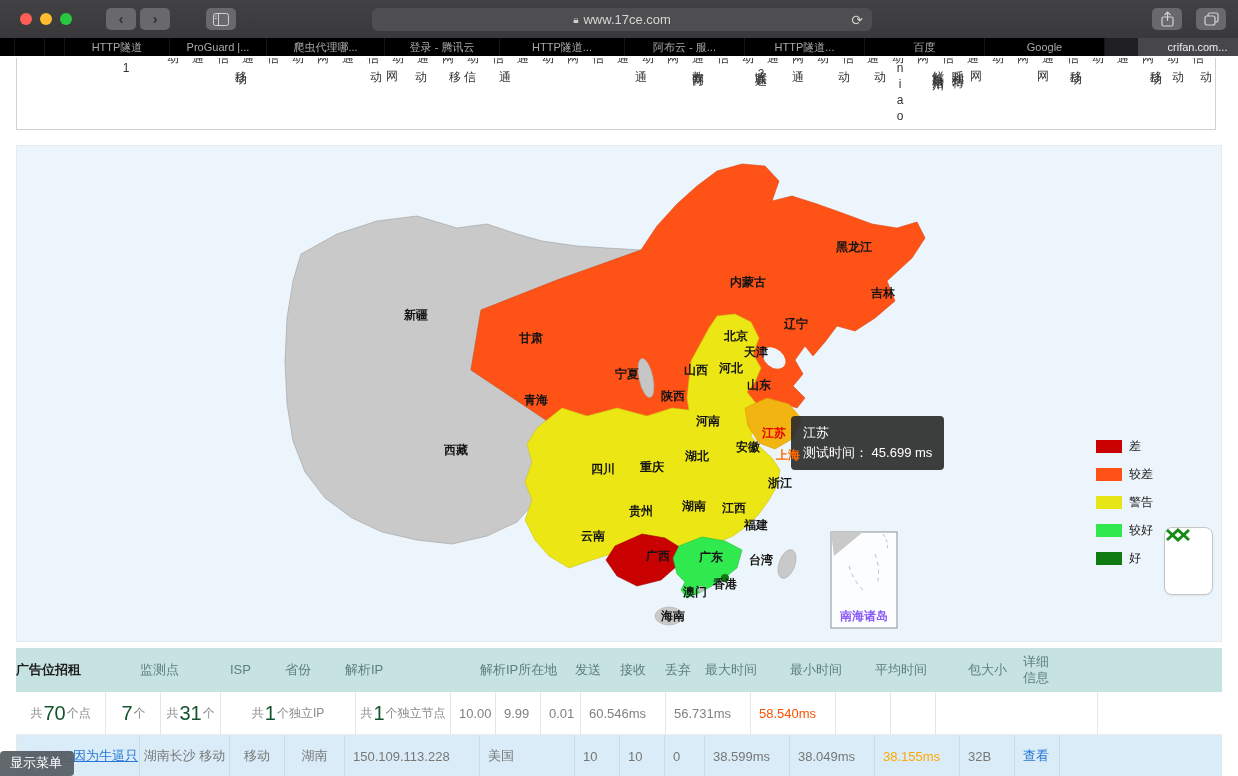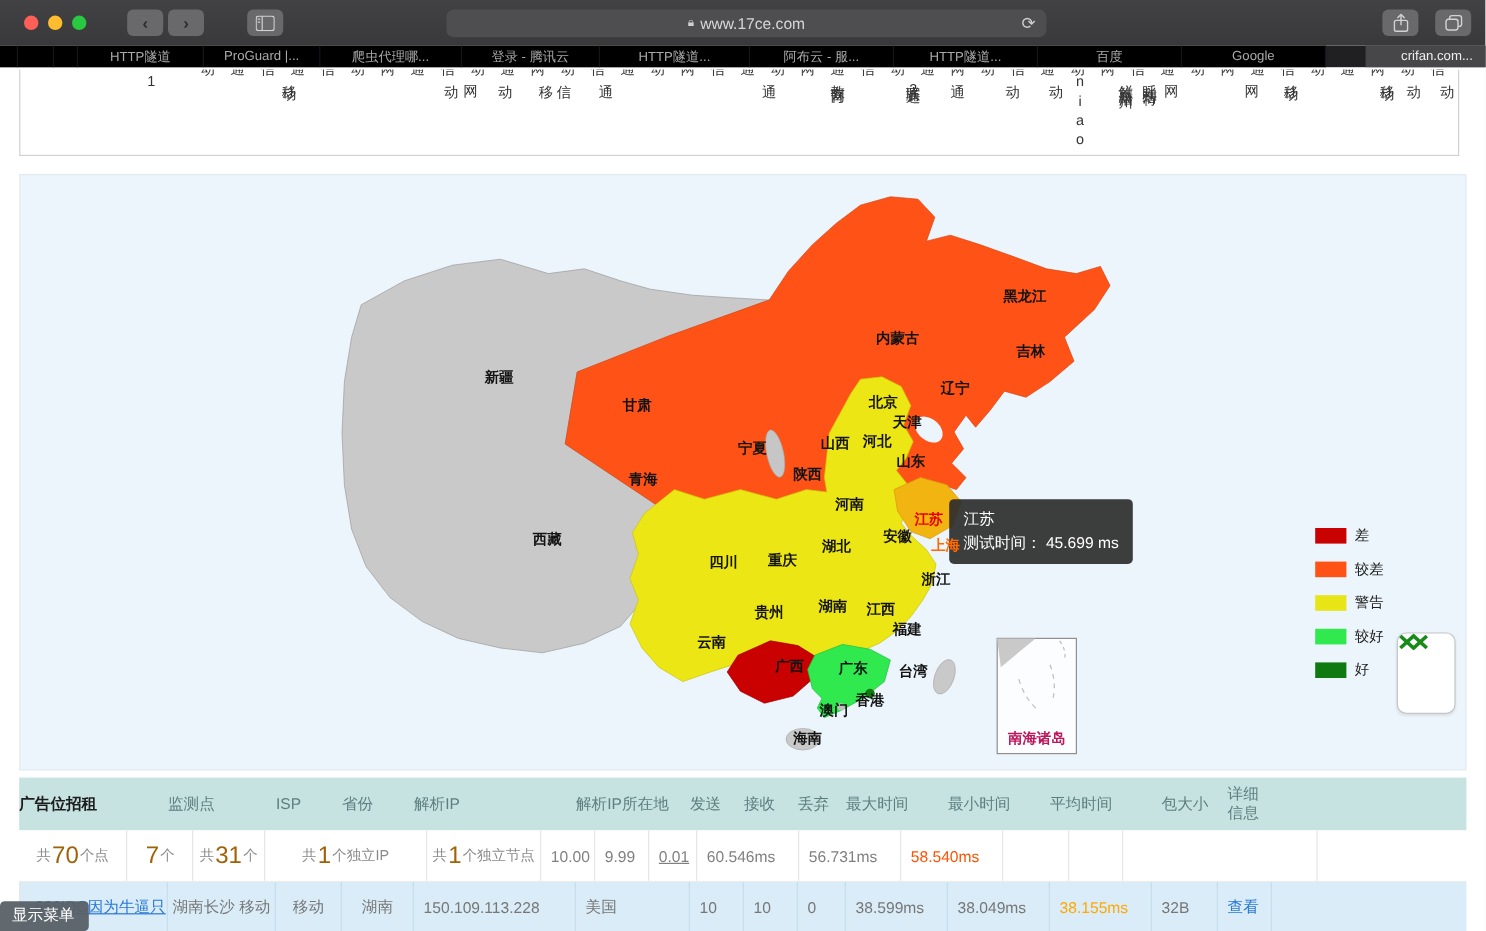--- a/index.html
+++ b/index.html
@@ -42,37 +42,37 @@
   .plabel{position:absolute;transform:translate(-50%,-50%);font-size:12px;font-weight:600;color:#141414;white-space:nowrap;}
   .map-tooltip{position:absolute;left:774px;top:270px;background:rgba(45,45,45,.92);color:#fff;
                border-radius:4px;padding:7px 12px;font-size:13px;line-height:1.55;white-space:nowrap;}
   .legend{position:absolute;left:1079px;top:292px;}
   .legend-row{display:flex;align-items:center;margin-bottom:11px;}
   .legend-swatch{width:26px;height:13px;margin-right:7px;}
   .legend-label{font-size:12px;color:#222;}
   .zoom-panel{position:absolute;left:1147px;top:381px;width:47px;height:66px;background:#fff;
               border:1px solid #c6c6c6;border-radius:8px;box-shadow:0 1px 2px rgba(0,0,0,.08);}
   .zoom-half{width:47px;height:33px;display:flex;align-items:center;justify-content:center;}
-  .inset-label{position:absolute;transform:translate(-50%,-50%);font-size:12px;font-weight:600;color:#be185d;}
+  .inset-label{position:absolute;transform:translate(-50%,-50%);font-size:12px;font-weight:600;color:#8b5cf6;}
 
   
   .data-table{position:absolute;left:16px;top:648px;width:1206px;}
   .thead{display:flex;height:44px;background:#c6e2e1;}
   .th{box-sizing:border-box;display:flex;align-items:center;
       font-size:13px;color:#5e7f7f;line-height:1.25;}
   .th.first{font-weight:bold;color:#1d1d1d;}
   .trow{display:flex;height:42px;background:#fff;border-bottom:1px solid #ededed;}
   .trow.alt{background:#d9ecf7;}
   .td{box-sizing:border-box;display:flex;align-items:center;padding-left:8px;
       font-size:13px;color:#818181;border-right:1px solid #e6e6e6;overflow:hidden;white-space:nowrap;}
   .trow.alt .td{border-right:1px solid #c5dfee;color:#777;}
   .td.center{justify-content:center;padding-left:0;}
   .td.first{padding-left:12px;border-left:1px solid #e6e6e6;}
   .seg-dim{color:#8a8a8a;font-size:12px;}
-  .seg-num{color:#a16207;font-size:20px;margin:16px 1px;}
+  .seg-num{color:#14532d;font-size:20px;margin:16px 1px;}
   .seg-hot{color:#ff5200;}
   .seg-warm{color:#ffa800;}
   .seg-alink{color:#2978d8;text-decoration:underline;cursor:pointer;}
   .seg-blink{color:#2978d8;cursor:pointer;}
   .td.ops .seg-blink{margin-right:14px;}
 
   
   .menu-tip{position:absolute;left:0;bottom:0;background:rgba(88,96,102,.95);color:#fff;
             font-size:13px;padding:3px 12px 4px 10px;border-radius:4px 4px 4px 0;}
 </style>
@@ -246,21 +246,21 @@
       </div>
     </div>
   <span class="plabel" style="left: 399px; top: 169px;">新疆</span>
       <span class="plabel" style="left: 439px; top: 304px;">西藏</span>
       <span class="plabel" style="left: 610px; top: 228px;">宁夏</span>
       <span class="plabel" style="left: 514px; top: 192px;">甘肃</span>
       <span class="plabel" style="left: 519px; top: 254px;">青海</span>
       <span class="plabel" style="left: 656px; top: 250px;">陕西</span>
       <span class="plabel" style="left: 731px; top: 136px;">内蒙古</span>
       <span class="plabel" style="left: 837px; top: 101px;">黑龙江</span>
-      <span class="plabel" style="left: 842px; top: 147px;">吉林</span>
+      <span class="plabel" style="left: 866px; top: 147px;">吉林</span>
       <span class="plabel" style="left: 779px; top: 178px;">辽宁</span>
       <span class="plabel" style="left: 719px; top: 190px;">北京</span>
       <span class="plabel" style="left: 739px; top: 206px;">天津</span>
       <span class="plabel" style="left: 679px; top: 224px;">山西</span>
       <span class="plabel" style="left: 714px; top: 222px;">河北</span>
       <span class="plabel" style="left: 742px; top: 239px;">山东</span>
       <span class="plabel" style="left: 691px; top: 275px;">河南</span>
       <span class="plabel" style="left: 757px; top: 287px; color: rgb(232, 0, 0);">江苏</span>
       <span class="plabel" style="left: 771px; top: 309px; color: rgb(255, 106, 0);">上海</span>
       <span class="plabel" style="left: 731px; top: 301px;">安徽</span>
@@ -322,21 +322,21 @@
           <span class="seg-dim">共</span>
           <span class="seg-num">1</span>
           <span class="seg-dim">个独立节点</span>
         </div>
         <div class="td" style="width: 45px;">
           <span>10.00</span>
         </div>
         <div class="td" style="width: 45px;">
           <span>9.99</span>
         </div>
-        <div class="td" style="width: 40px; text-decoration: underline;">
+        <div class="td" style="width: 40px;">
           <span>0.01</span>
         </div>
         <div class="td" style="width: 85px;">
           <span>60.546ms</span>
         </div>
         <div class="td" style="width: 85px;">
           <span>56.731ms</span>
         </div>
         <div class="td" style="width: 85px;">
           <span class="seg-hot">58.540ms</span>

